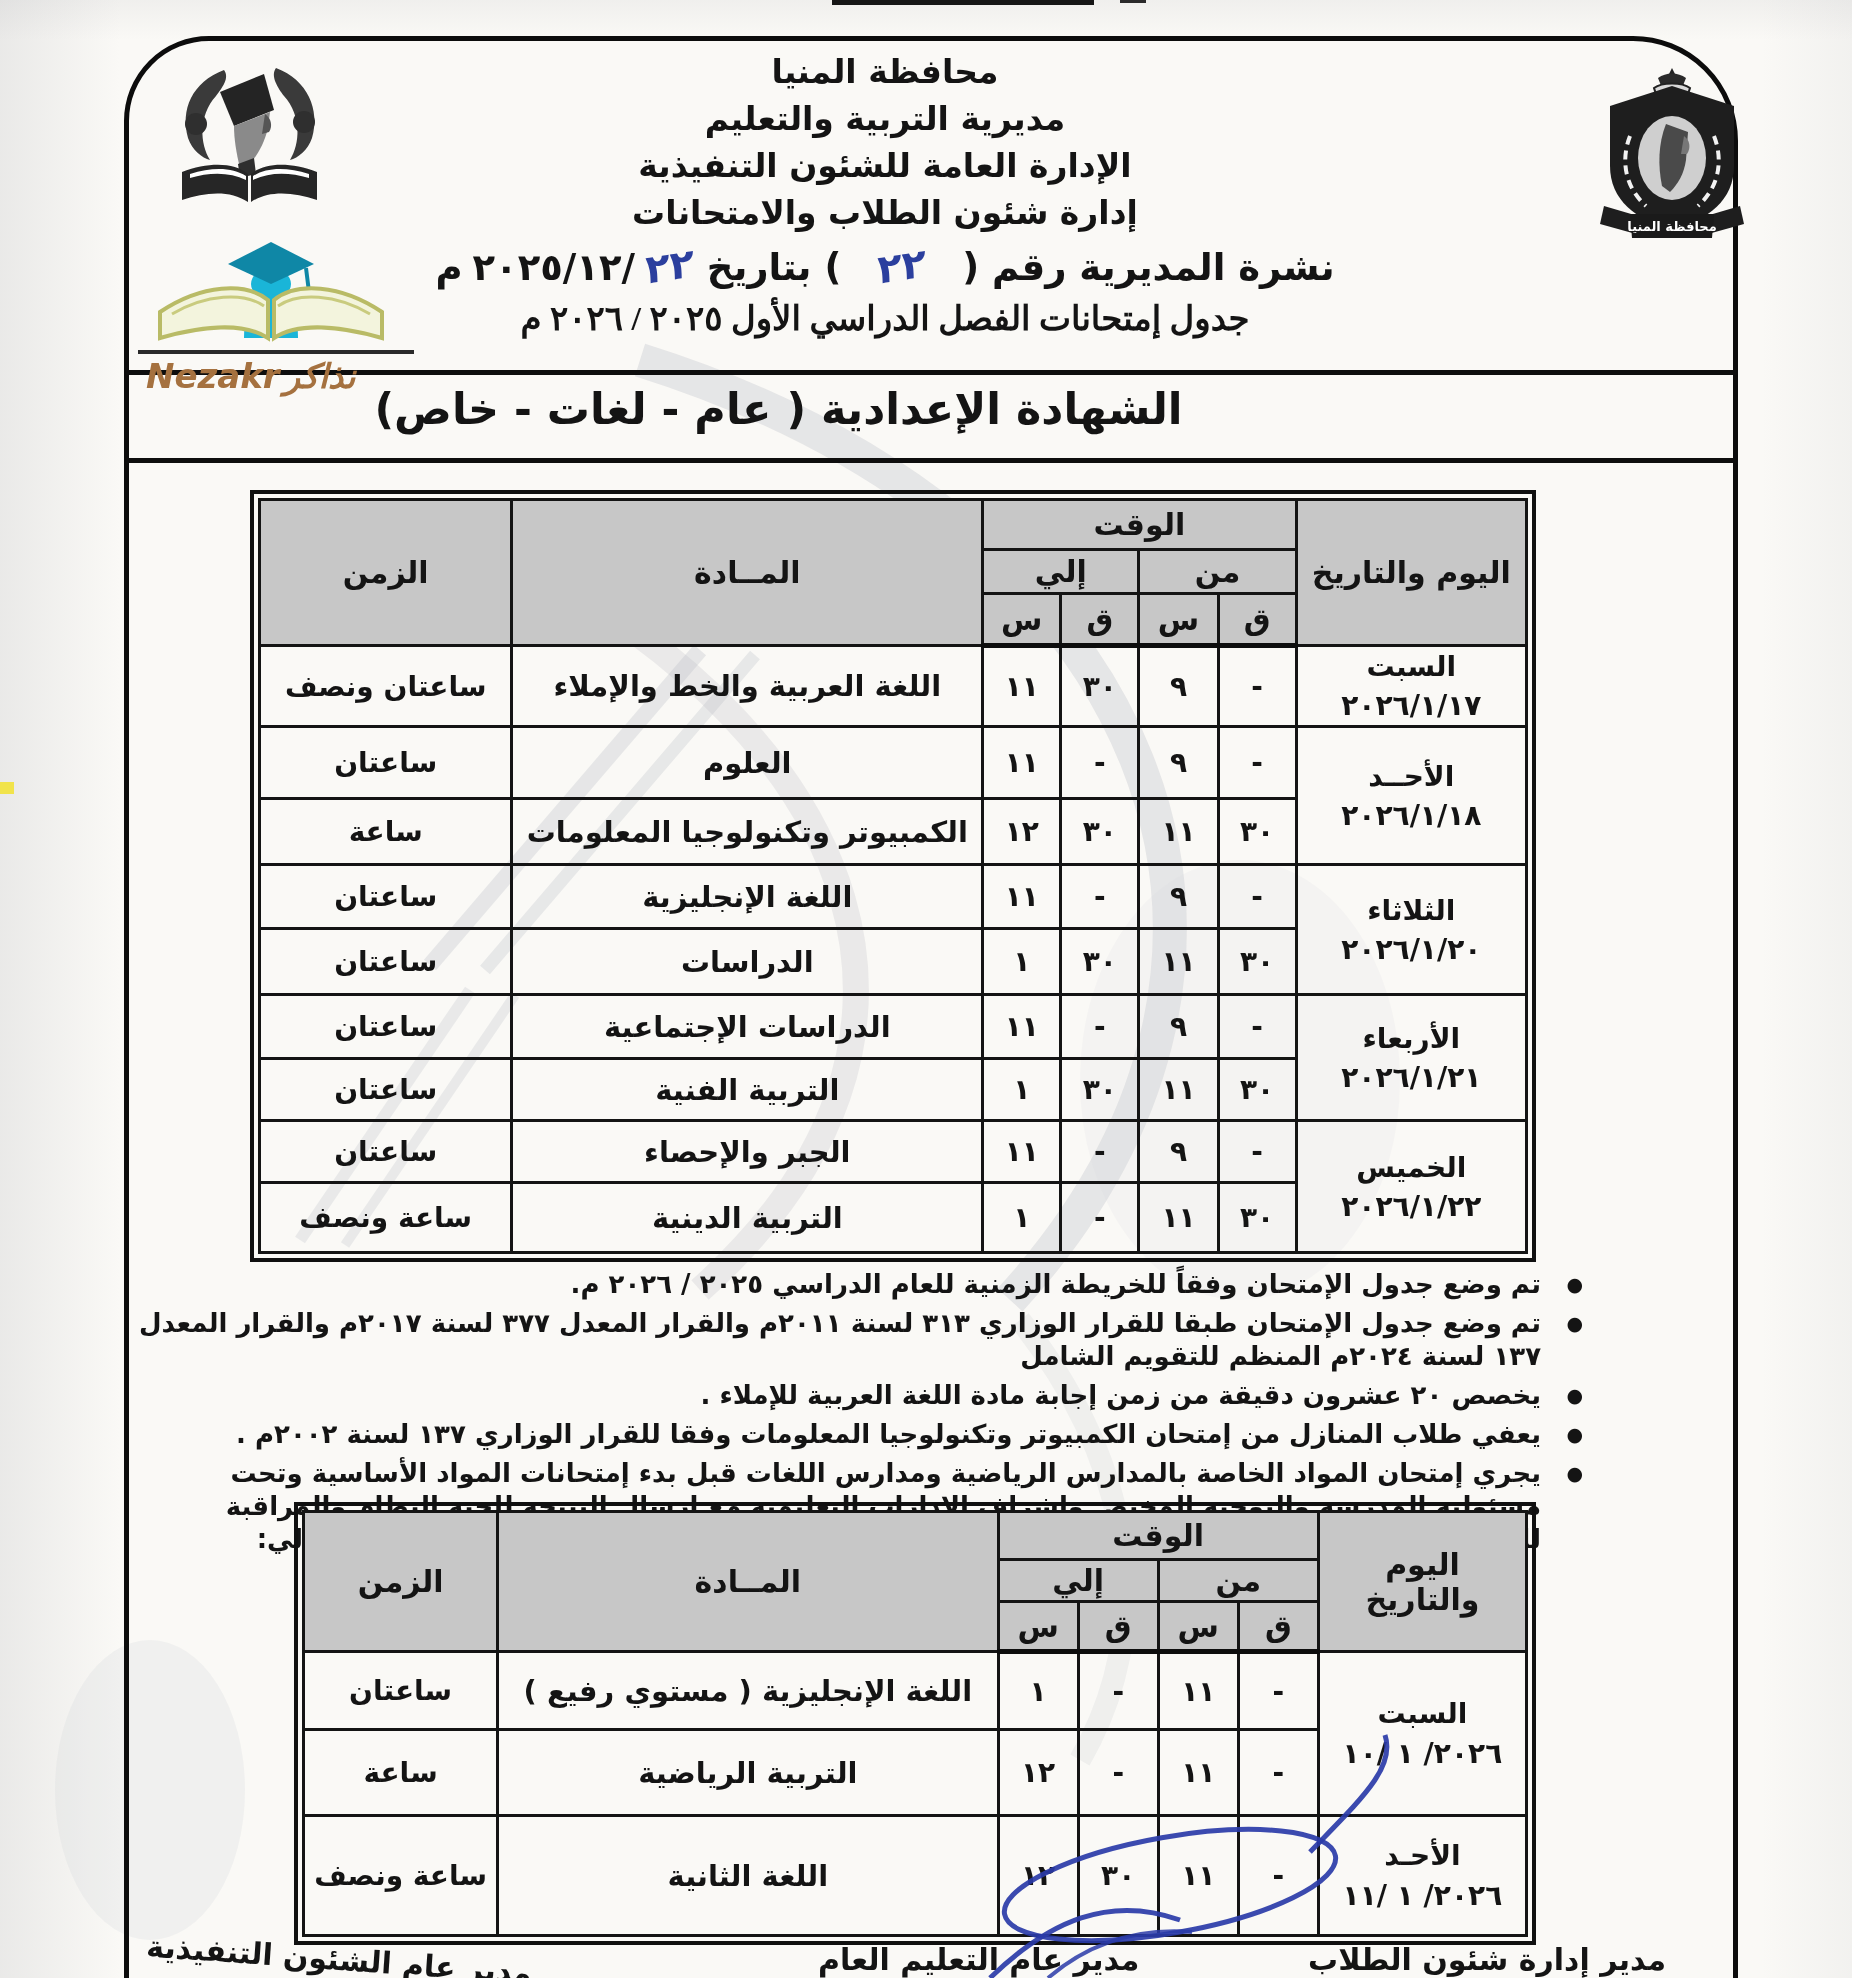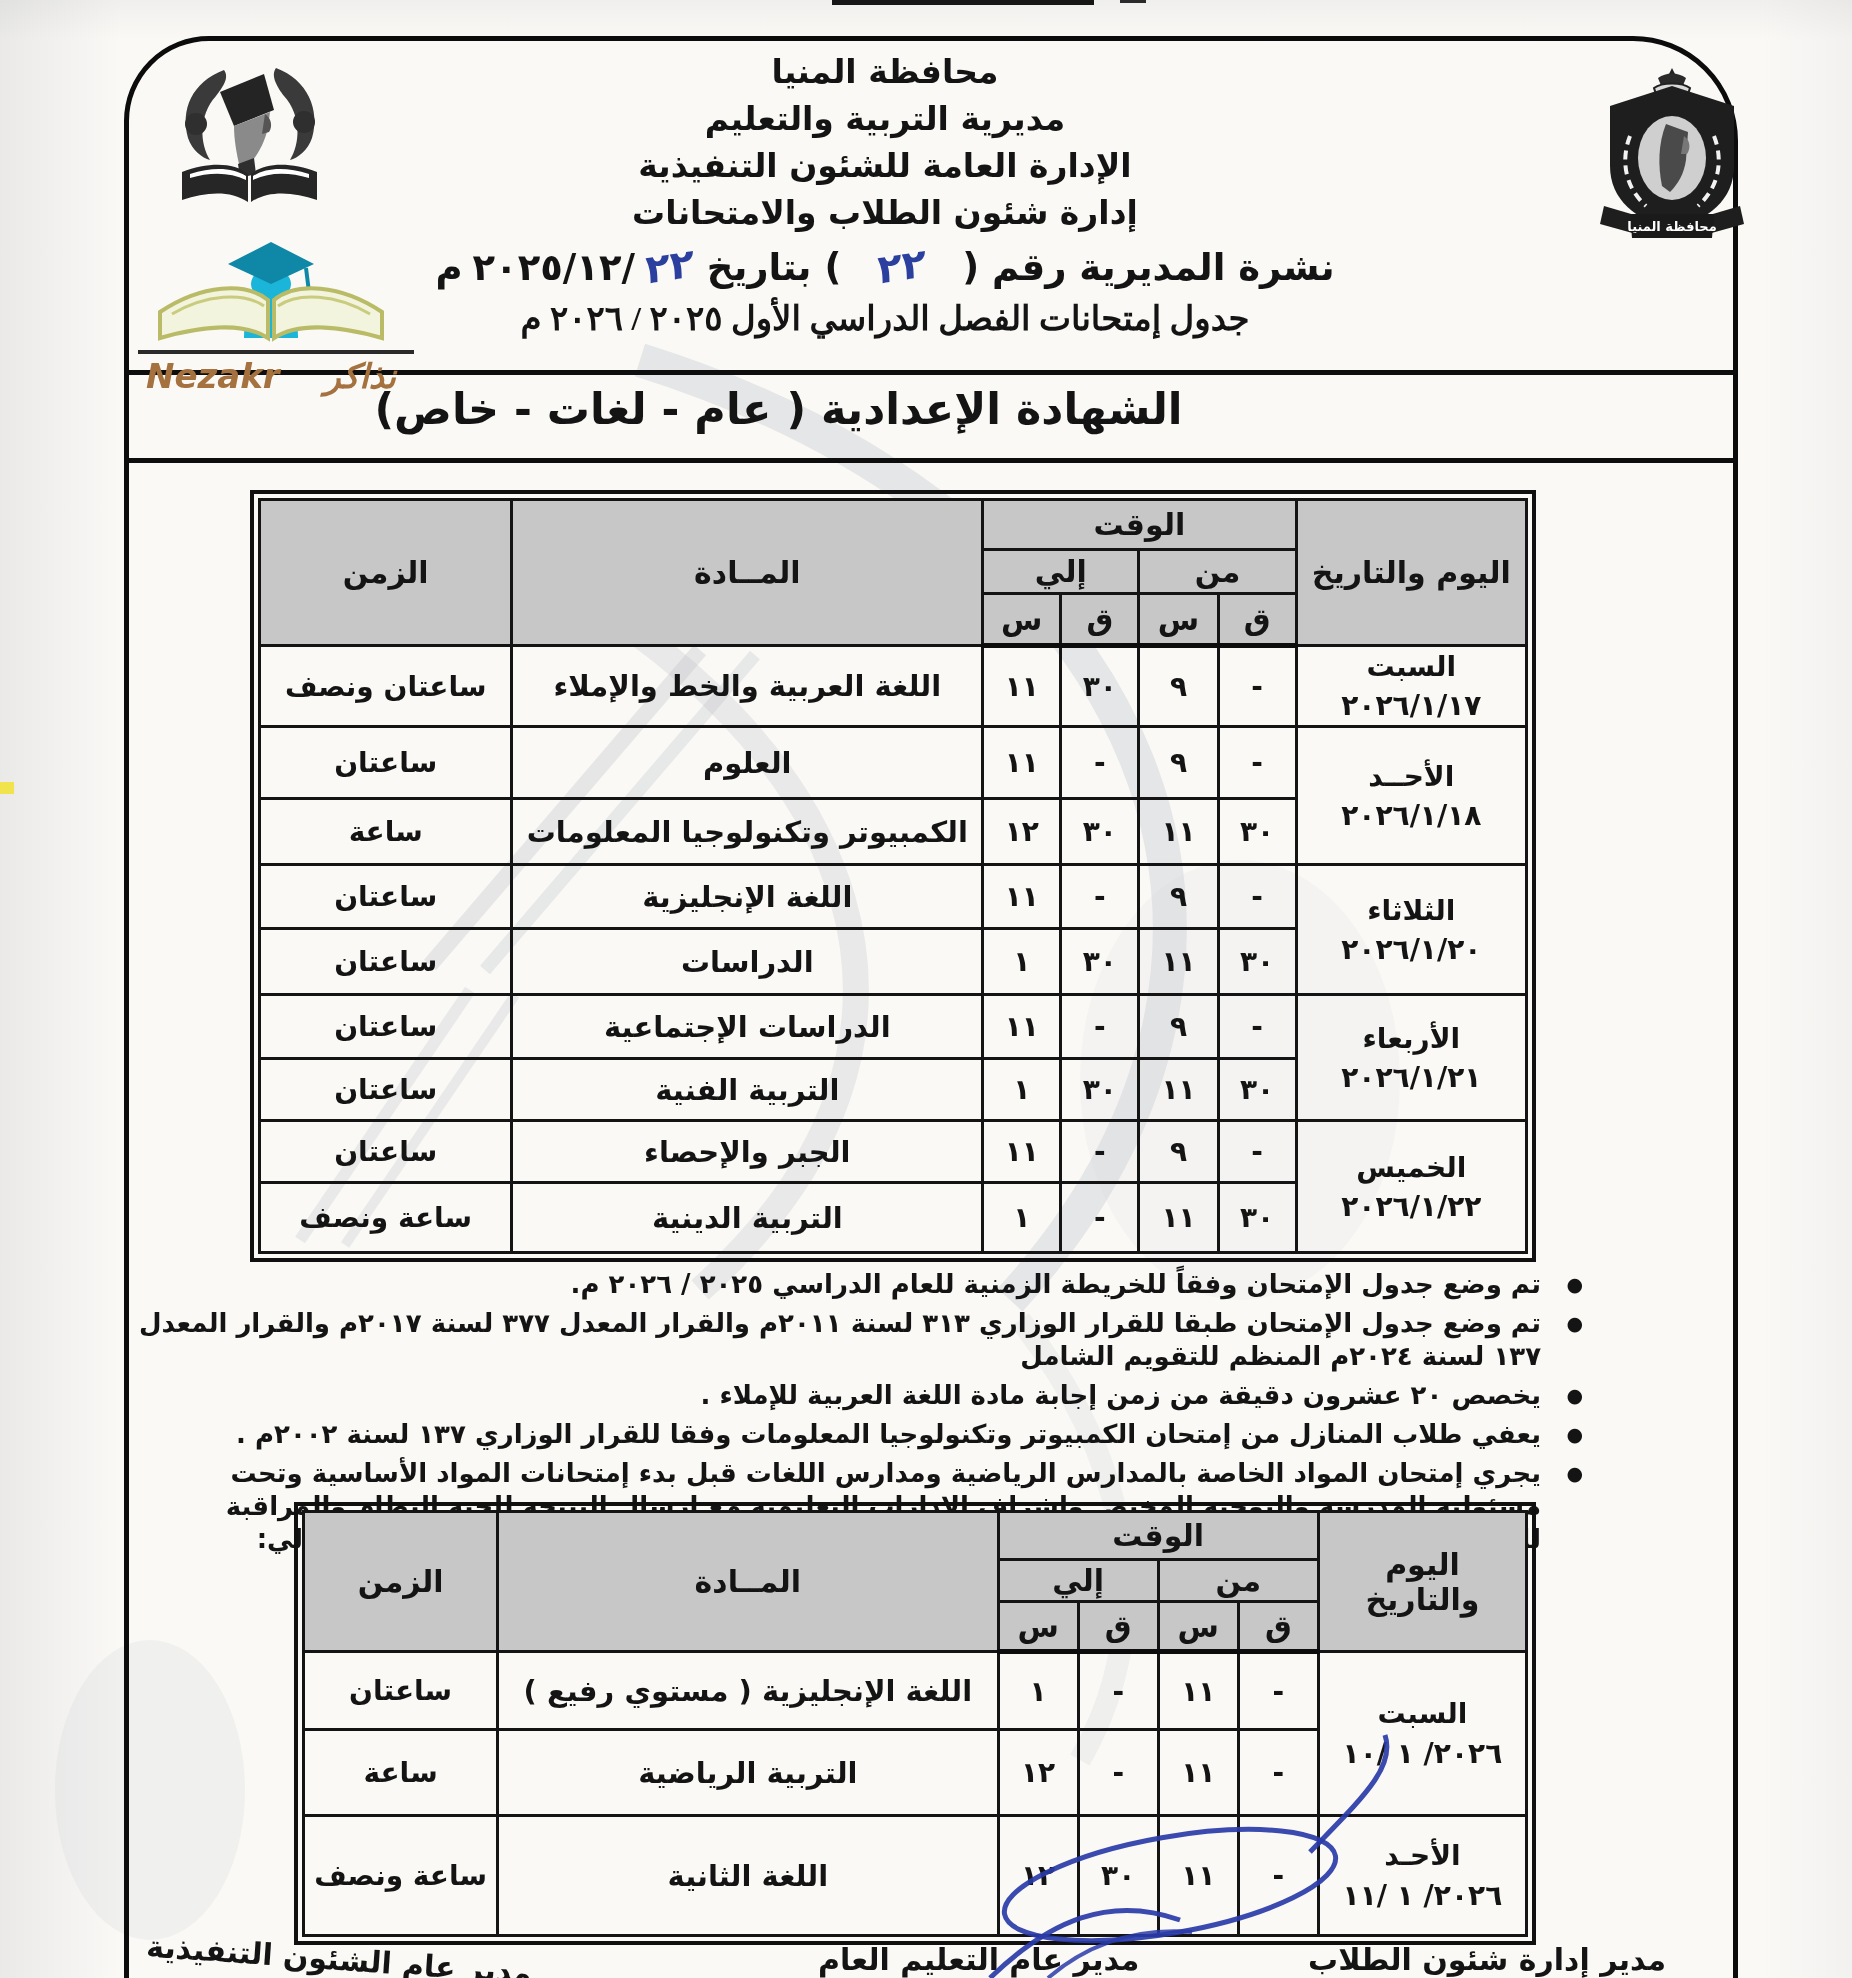--- a/index.html
+++ b/index.html
@@ -91,21 +91,21 @@
     direction:rtl;white-space:nowrap;
   }
   .footer-exec{left:146px;transform:rotate(4deg);}
   .footer-general{left:818px;}
   .footer-students{left:1308px;}
 
   .nezakr{
     position:absolute;left:146px;top:226px;width:250px;z-index:1;
   }
   .nezakr .brand{
-    display:flex;direction:ltr;justify-content:space-between;gap:4px;
+    display:flex;direction:ltr;justify-content:flex-start;gap:4px;
     font-size:34px;font-weight:bold;font-style:italic;color:#a5713f;
     margin-top:2px;
   }
   .nezakr .underline{height:4px;background:#2a2a2a;width:276px;margin:2px 0 0 -8px;}
 
   .yellow-mark{
     position:absolute;left:0;top:782px;width:14px;height:12px;
     background:#f2e23a;opacity:.9;z-index:1;
   }
   .top-sliver-1{position:absolute;left:832px;top:0;width:262px;height:5px;background:#161616;z-index:1;}

